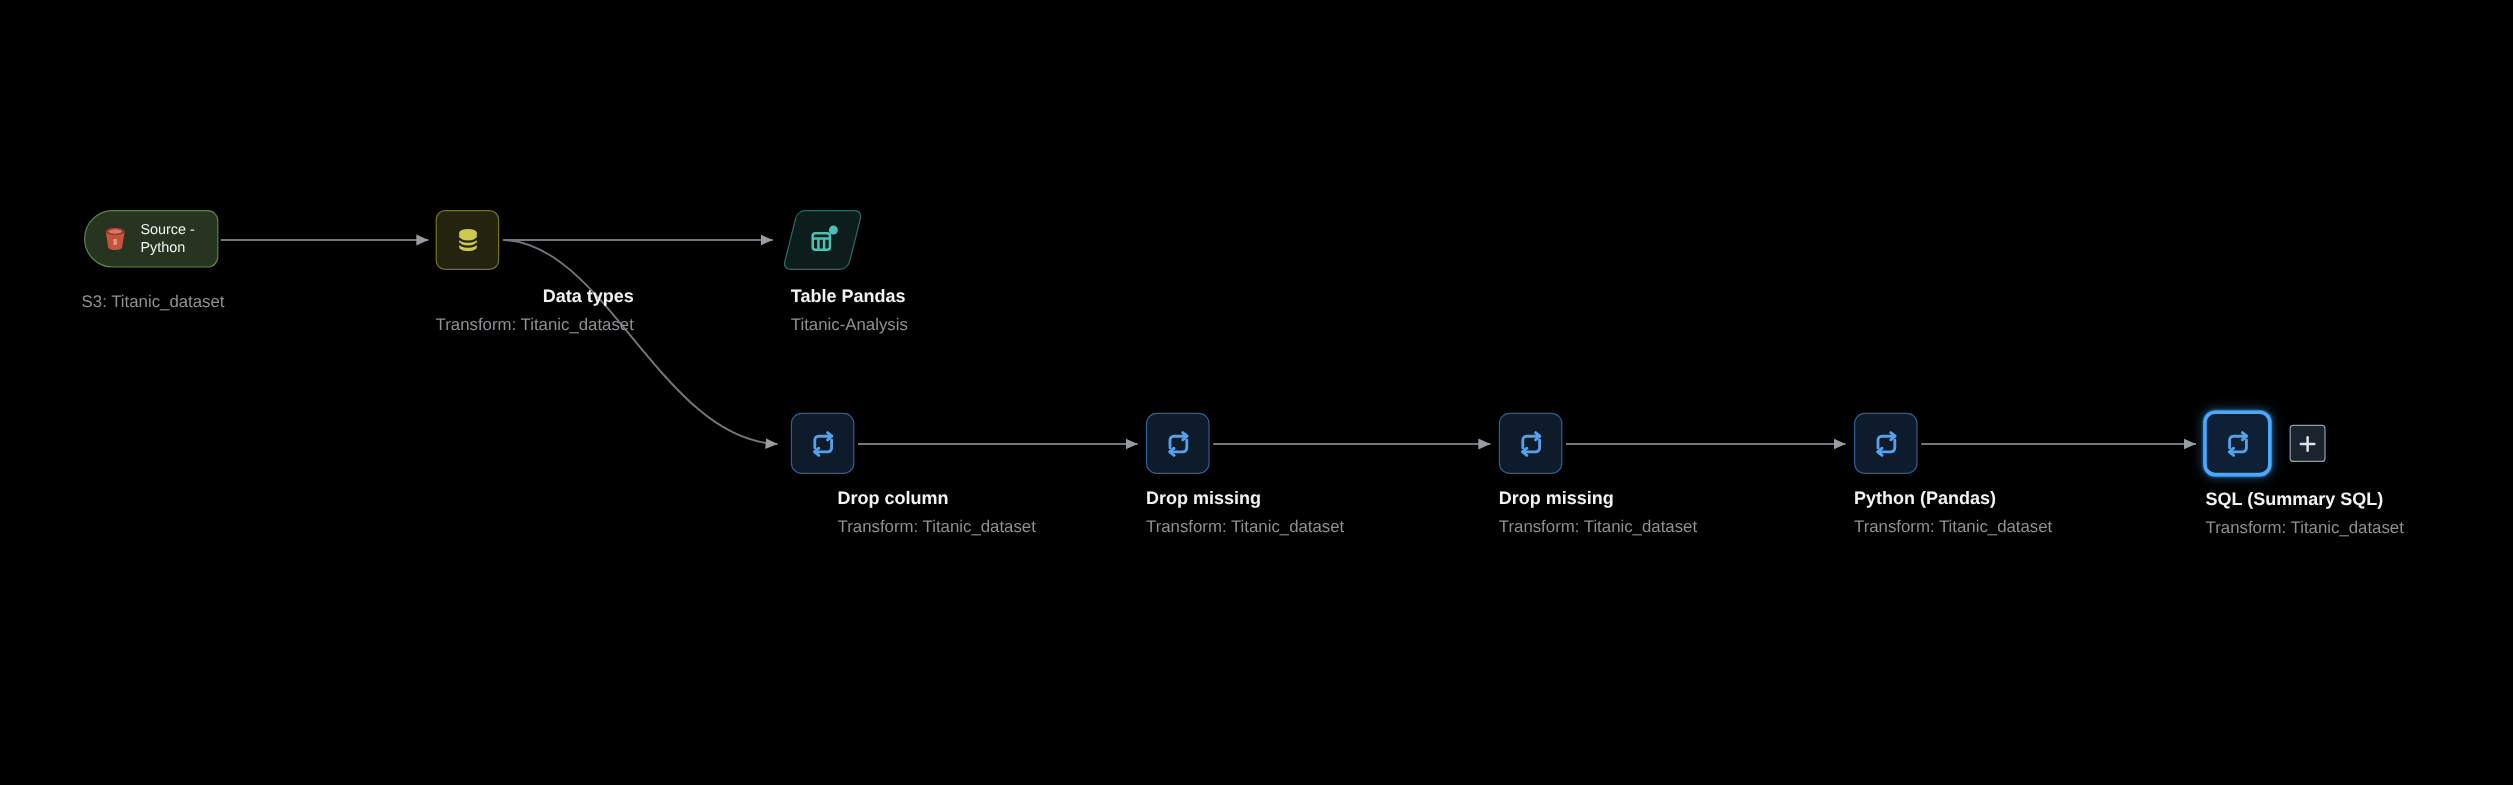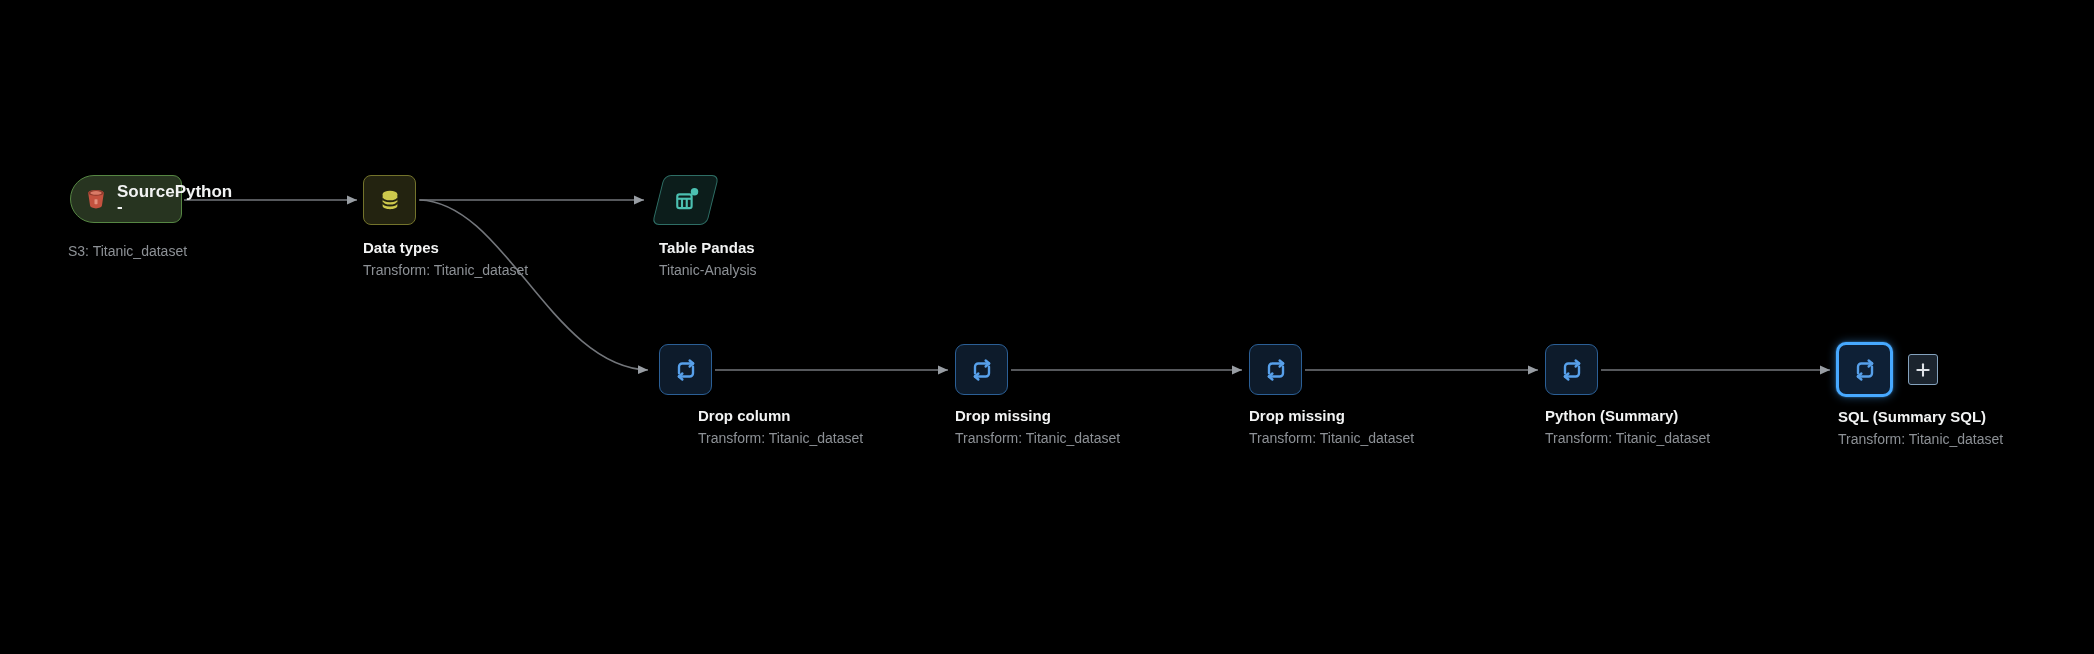--- a/index.html
+++ b/index.html
@@ -37,22 +37,22 @@
   .node{position:absolute;display:flex;align-items:center;justify-content:center;cursor:pointer;}
 
   
   .source-pill{
     left:70px;top:175px;width:112px;height:48px;
     background:var(--source-bg);
     border:1.5px solid var(--source-border);
     border-radius:24px 9px 9px 24px;
     justify-content:flex-start;gap:8px;padding-left:12px;
   }
-  .source-pill .pill-text{display:flex;flex-direction:row;line-height:15px;
-    font-size:17px;font-weight:700;color:var(--title-white);}
+  .source-pill .pill-text{display:flex;flex-direction:column;line-height:15px;
+    font-size:12px;font-weight:400;color:var(--title-white);}
 
   
   .dataset-box{
     left:363px;top:175px;width:53px;height:50px;
     background:var(--dataset-bg);
     border:1.5px solid var(--dataset-border);
     border-radius:8px;
   }
 
   
@@ -81,21 +81,21 @@
     box-shadow:0 0 10px rgba(71,169,255,.45), 0 0 2px rgba(71,169,255,.6);
   }
 
   .icon{display:flex;align-items:center;justify-content:center;}
 
   
   .nlabel{position:absolute;white-space:nowrap;}
   .nlabel .title{font-size:15px;font-weight:700;color:var(--title-white);line-height:20px;}
   .nlabel .sub{font-size:14px;font-weight:400;color:var(--sublabel-gray);line-height:19px;margin-top:3px;}
   .l-source{left:68px;top:239px;}
-  .l-dt{left:363px;top:238px;}
+  .l-dt{left:363px;top:238px;text-align:right;}
   .l-ts{left:659px;top:238px;}
   .l-dc{left:698px;top:406px;text-decoration:underline;}
   .l-dm1{left:955px;top:406px;}
   .l-dm2{left:1249px;top:406px;}
   .l-py{left:1545px;top:406px;}
   .l-sql{left:1838px;top:407px;}
 
   
   .add-btn{
     position:absolute;left:1908px;top:354px;width:30px;height:31px;
@@ -223,21 +223,21 @@
     <span class="icon">
       <svg width="30" height="30" viewBox="0 0 24 24" fill="none" stroke="#57a0ea" stroke-width="1.9" stroke-linecap="round" stroke-linejoin="round">
         <path d="M6.4 14.6 V9.4 A2.6 2.6 0 0 1 9 6.8 H17.6"></path>
         <path d="M14.9 4.4 L17.8 6.8 L14.9 9.2"></path>
         <path d="M17.6 9.4 V14.6 A2.6 2.6 0 0 1 15 17.2 H6.4"></path>
         <path d="M9.1 14.8 L6.2 17.2 L9.1 19.6"></path>
       </svg>
     </span>
   </div>
   <div class="nlabel l-py">
-    <div class="title">Python (Summary)</div>
+    <div class="title">Python (Pandas)</div>
     <div class="sub">Transform: Titanic_dataset</div>
   </div>
 
   <div class="node tbox t-sql">
     <span class="icon">
       <svg width="30" height="30" viewBox="0 0 24 24" fill="none" stroke="#57a0ea" stroke-width="1.9" stroke-linecap="round" stroke-linejoin="round">
         <path d="M6.4 14.6 V9.4 A2.6 2.6 0 0 1 9 6.8 H17.6"></path>
         <path d="M14.9 4.4 L17.8 6.8 L14.9 9.2"></path>
         <path d="M17.6 9.4 V14.6 A2.6 2.6 0 0 1 15 17.2 H6.4"></path>
         <path d="M9.1 14.8 L6.2 17.2 L9.1 19.6"></path>

